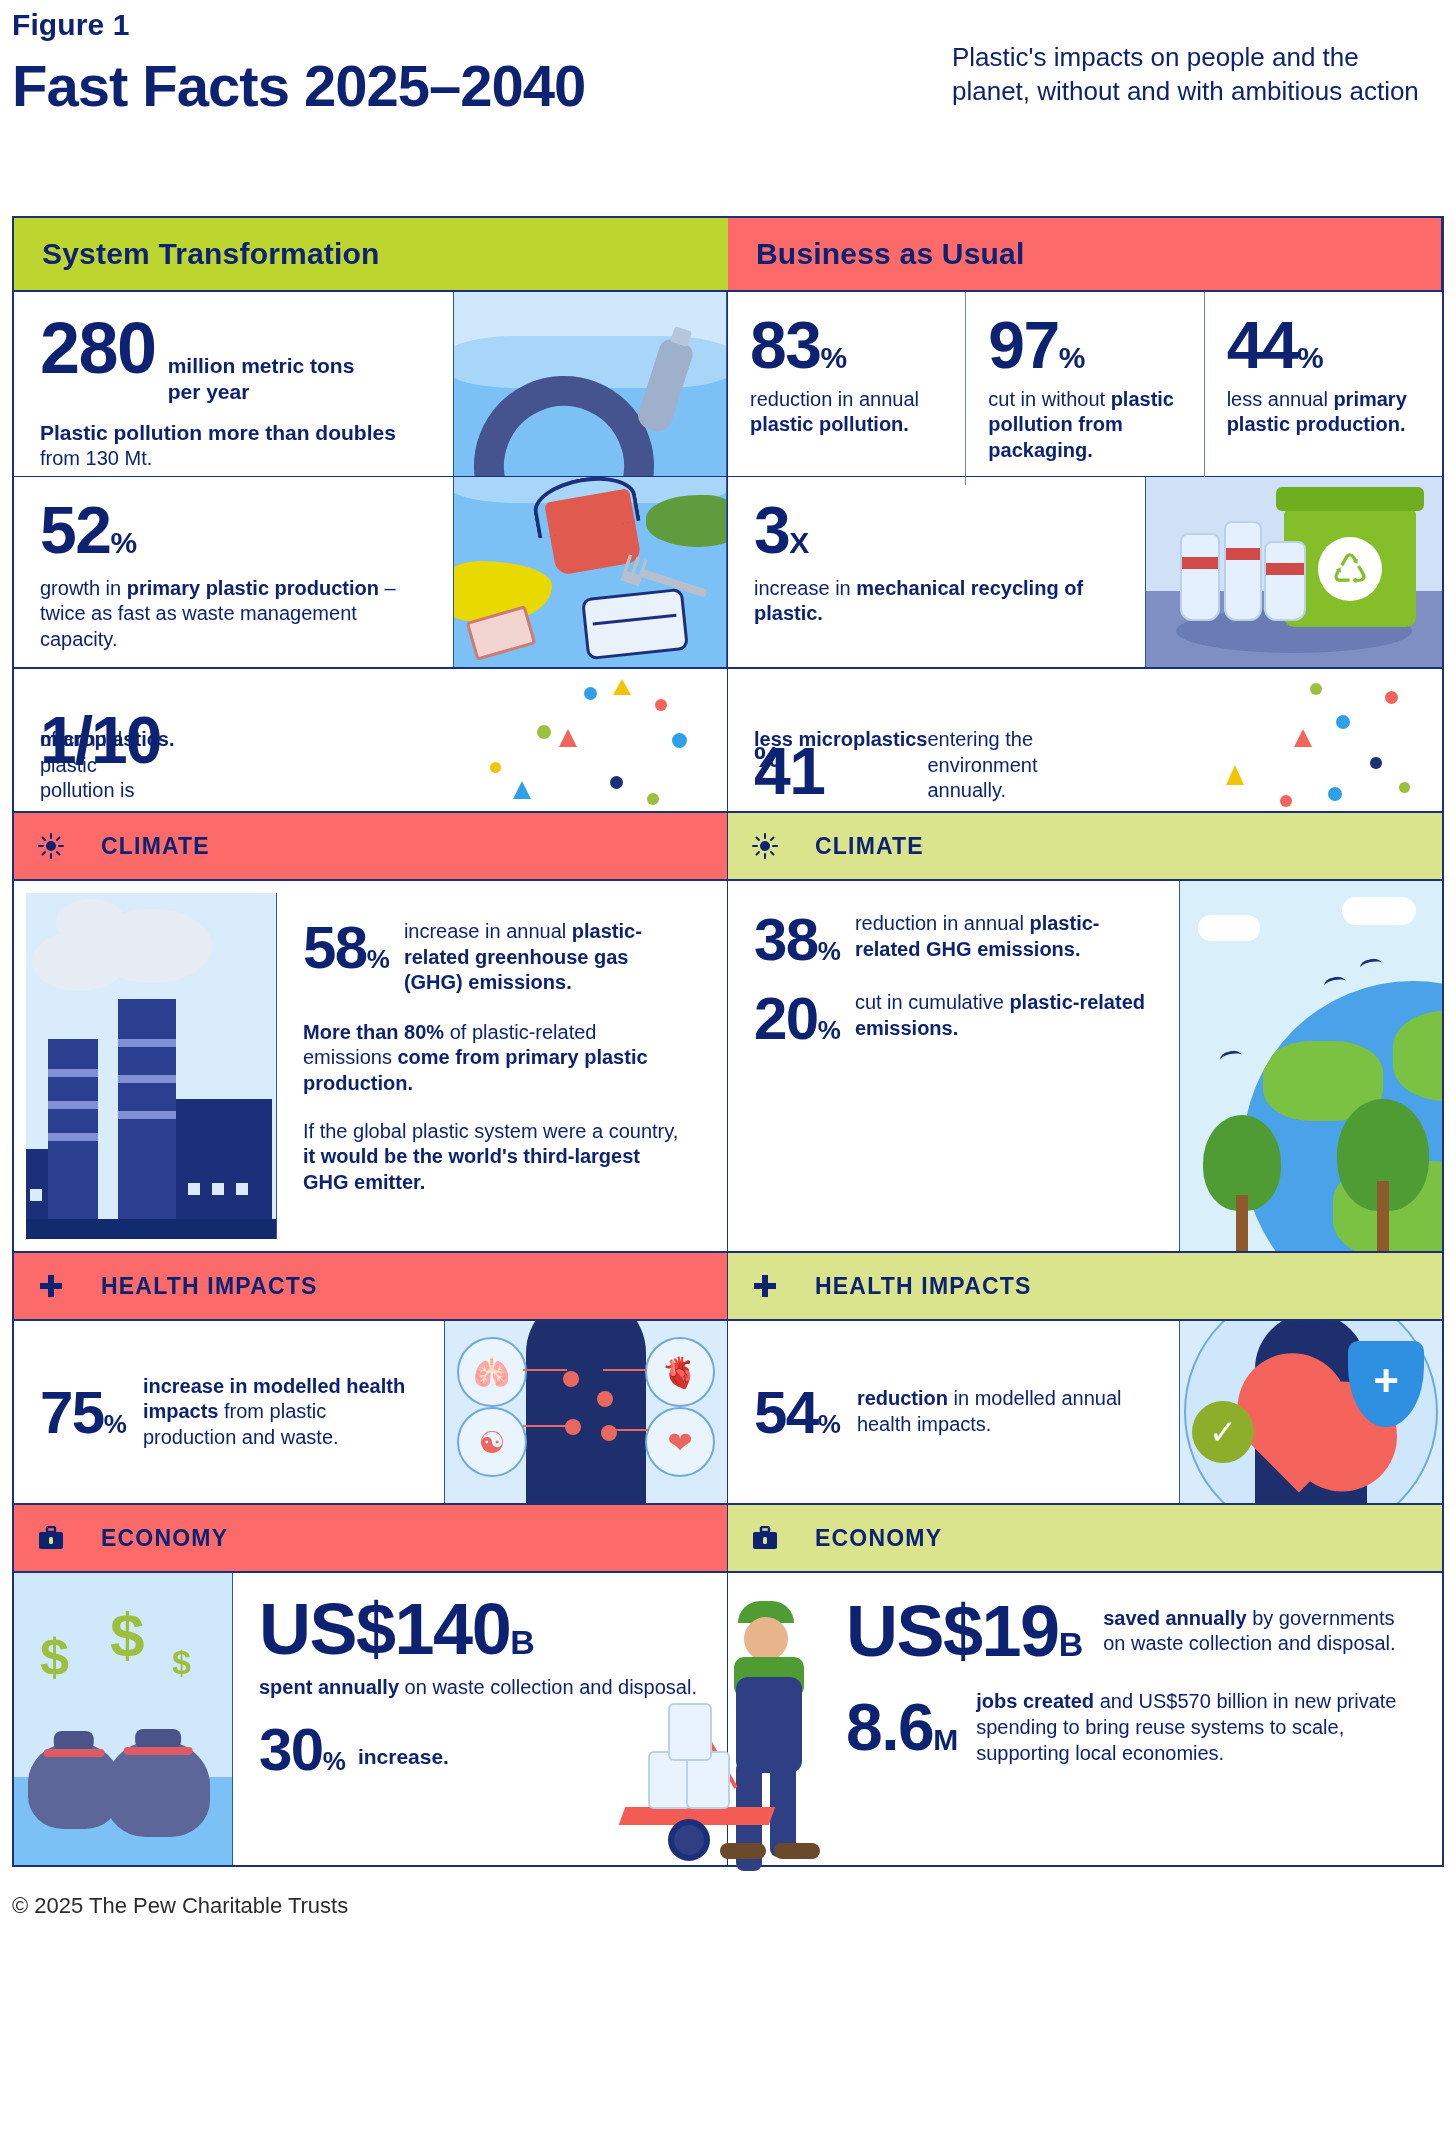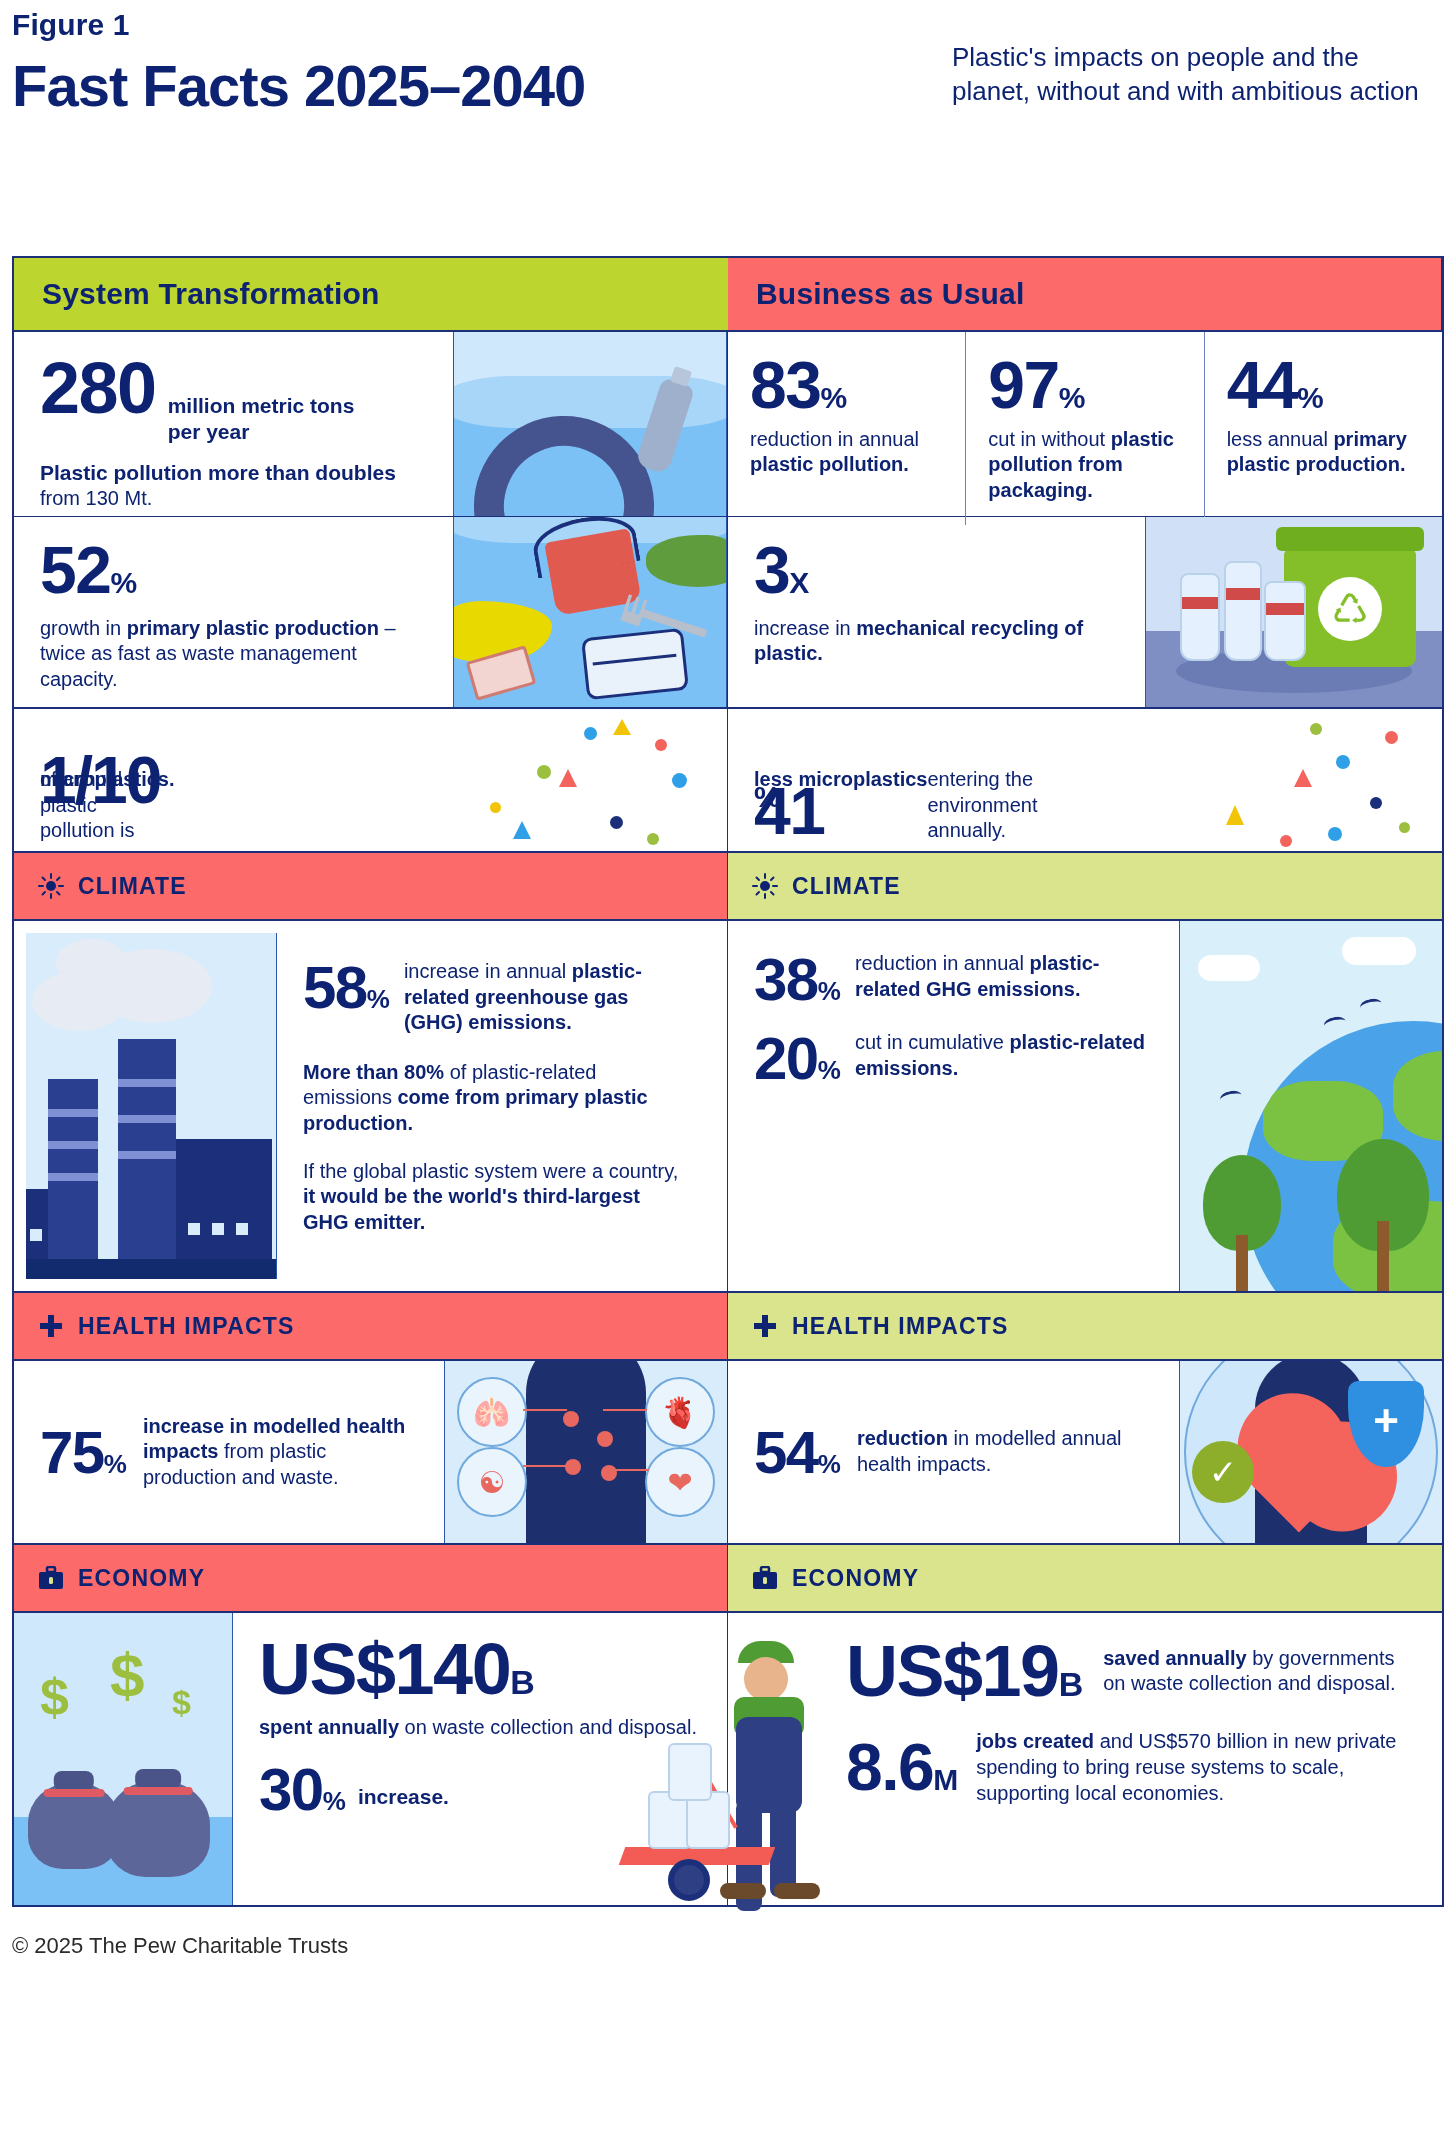--- a/index.html
+++ b/index.html
@@ -1,39 +1,39 @@
 <!DOCTYPE html>
 <html><head>
 <meta charset="utf-8">
 <style>
   html,body{margin:0;padding:0;background:#ffffff;}
   body{width:1456px;height:2138px;font-family:"Liberation Sans",sans-serif;color:#0d2372;-webkit-font-smoothing:antialiased;}
   .page{position:relative;width:1456px;height:2138px;box-sizing:border-box;padding:0 12px;}
 
   
-  .hdr{position:relative;height:256px;}
+  .hdr{position:relative;height:216px;}
   .fig{position:absolute;left:0;top:8px;font-size:30px;font-weight:bold;letter-spacing:.1px;}
   .title{position:absolute;left:0;top:52px;font-size:58px;font-weight:bold;letter-spacing:-1px;white-space:nowrap;}
   .subtitle{position:absolute;left:940px;top:40px;width:470px;font-size:26px;line-height:1.32;font-weight:normal;}
 
   
   .grid{position:relative;border:2px solid #1b2f7a;border-bottom:none;}
   .row{display:flex;width:100%;}
   .col{width:50%;box-sizing:border-box;position:relative;}
   .colL{border-right:1px solid #1b2f7a;}
   .bb{border-bottom:2px solid #1b2f7a;}
   .bbt{border-bottom:1px solid #1b2f7a;}
 
   
   .banner{height:72px;display:flex;align-items:center;padding-left:28px;box-sizing:border-box;}
   .banner .btxt{font-size:30px;font-weight:bold;letter-spacing:.2px;}
   .bau{background:#fc6a6a;}
   .sys{background:#bcd62f;}
   .secbar{height:66px;display:flex;align-items:center;padding-left:22px;box-sizing:border-box;gap:12px;}
-  .secbar .stxt{font-size:23px;font-weight:bold;letter-spacing:1.2px;}
+  .secbar .stxt{font-size:23px;font-weight:bold;letter-spacing:1.2px;margin-left:23px;}
   .sec-red{background:#fc6a6a;}
   .sec-grn{background:#d9e48c;}
   .sicon{width:30px;height:30px;display:inline-flex;align-items:center;justify-content:center;}
 
   
   .big{font-weight:bold;line-height:.95;letter-spacing:-1.5px;}
   .n72{font-size:72px;}
   .n66{font-size:66px;}
   .n60{font-size:60px;}
   .unit{font-weight:bold;letter-spacing:0;}

